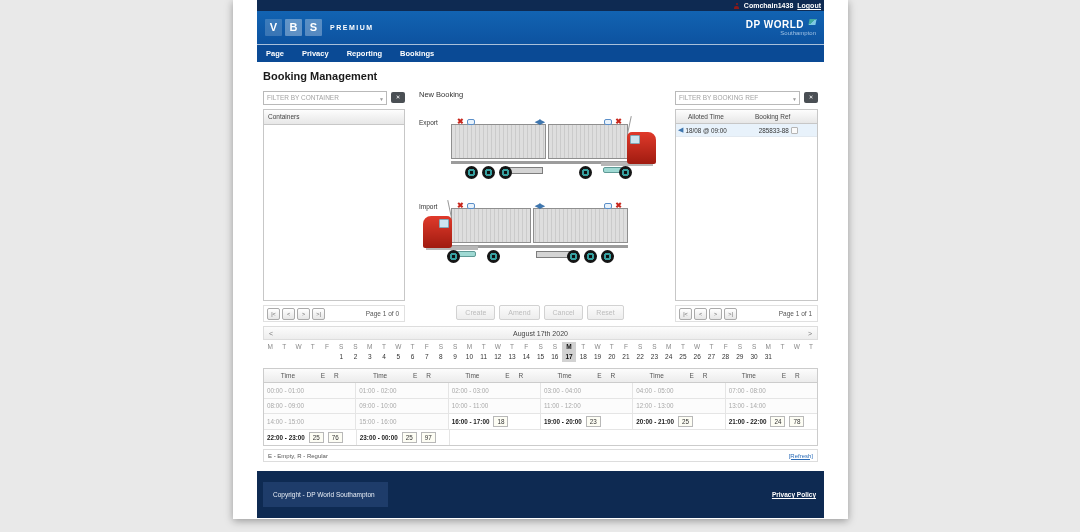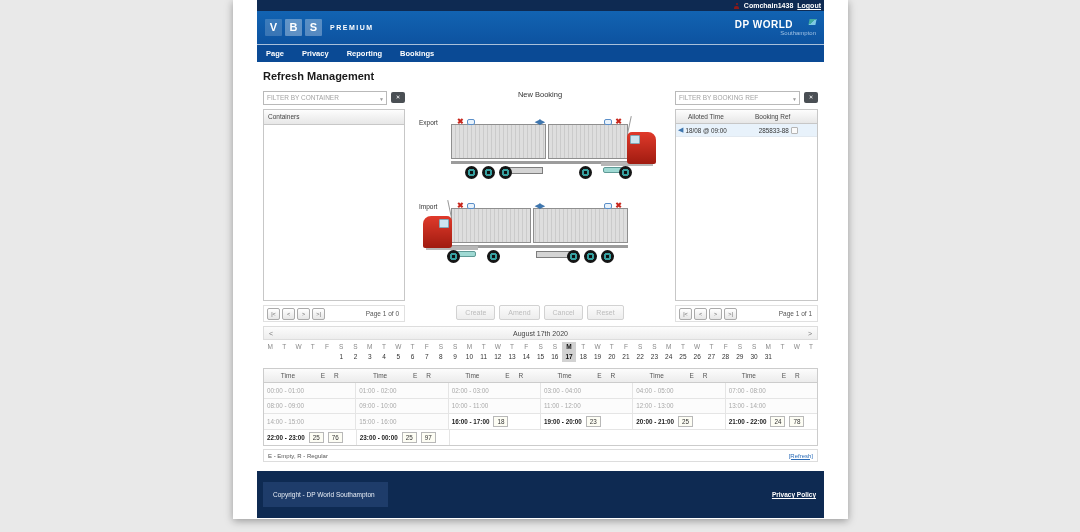--- a/index.html
+++ b/index.html
@@ -20,21 +20,21 @@
 
   
   .header { height:33px; background:linear-gradient(#1263b2,#0d53a0); display:flex; align-items:center;
             justify-content:space-between; padding:0 8px; }
   .logo { display:flex; align-items:center; gap:3px; }
   .tile { width:17px; height:17px; text-align:center; line-height:17px; color:#fff; font-weight:bold;
           font-size:11px; border-radius:1px; }
   .t1 { background:rgba(255,255,255,.18); } .t2 { background:rgba(255,255,255,.34); } .t3 { background:rgba(255,255,255,.30); }
   .premium { color:#fff; font-size:7px; font-weight:bold; letter-spacing:1.5px; margin-left:5px; }
   .brand { text-align:right; color:#fff; line-height:1.1; }
-  .brand-top { font-size:10px; font-weight:bold; letter-spacing:.5px; display:flex; align-items:flex-start; gap:16px; }
+  .brand-top { font-size:10px; font-weight:bold; letter-spacing:.5px; display:flex; align-items:flex-start; gap:5px; }
   .flag { width:7px; height:6px; background:linear-gradient(135deg,#3fa9a0 0 50%,#7ec8e3 50% 100%); transform:skewX(-12deg); display:inline-block; }
   .brand-sub { font-size:6px; color:#9fc1e4; }
 
   
   .navbar { height:18px; background:#0a4a95; border-top:1px solid rgba(255,255,255,.65); display:flex; }
   .nav-item { color:#fff; font-size:7.5px; font-weight:bold; line-height:17px; padding:0 9px; cursor:pointer; }
 
   
   .content { padding:8px 6px 0 6px; background:#fff; }
   .page-title { font-size:11px; font-weight:600; color:#1a1a1a; margin-bottom:8px; }
@@ -67,21 +67,21 @@
   .booking-row .bt { width:52%; } .booking-row .br { margin-right:2px; }
   .mini-box { width:7px; height:7px; border:1px solid #b5b5b5; background:#fafafa; border-radius:1px; display:inline-block; }
 
   .pager { display:flex; align-items:center; gap:2px; margin-top:4px; height:17px; border:1px solid #e0e0e0;
            padding:1px 3px; background:#fff; }
   .pg { width:13px; height:12px; border:1px solid #ababab; background:linear-gradient(#fff,#e6e6e6); font-size:5.5px;
         color:#666; text-align:center; line-height:10px; border-radius:2px; cursor:pointer; font-family:"Liberation Sans",sans-serif; }
   .pg-label { margin-left:auto; font-size:6.5px; color:#555; padding-right:2px; }
 
   
-  .center-title { text-align:center; font-size:7.5px; color:#333; margin-bottom:4px; }
+  .center-title { font-size:7.5px; color:#333; margin-bottom:4px; }
   .truck-block { position:relative; margin-top:8px; height:76px; }
   .dir-label { position:absolute; left:0; top:8px; font-size:6.5px; color:#333; }
   .truck-area { position:relative; width:205px; }
   .truck-area.export { margin-left:32px; } .truck-area.import { margin-left:4px; }
   .truck-icons { position:absolute; top:-2px; display:flex; justify-content:space-between; align-items:center; z-index:2; }
   .export .truck-icons { left:6px; right:34px; } .import .truck-icons { left:34px; right:6px; }
   .grp { display:flex; gap:3px; align-items:center; }
   .ic-x { color:#c8281e; font-size:8px; line-height:8px; font-weight:bold; cursor:pointer; }
   .ic-chat { width:8px; height:6px; border:1px solid #5b8fc9; background:#e8f2fb; border-radius:2px; display:inline-block; cursor:pointer; }
   .ic-swap { color:#3f76ae; font-size:7px; font-weight:bold; letter-spacing:-1px; cursor:pointer; }
@@ -173,21 +173,21 @@
       </div>
 
       <div class="navbar">
           <div class="nav-item">Page</div>
           <div class="nav-item">Privacy</div>
           <div class="nav-item">Reporting</div>
           <div class="nav-item">Bookings</div>
         </div>
 
       <div class="content">
-        <div class="page-title">Refresh Management</div>
+        <div class="page-title">Booking Management</div>
 
         <div class="panels">
 
           <div class="panel-left">
             <div class="filter-row">
               <div class="filter-input">
                 <input placeholder="FILTER BY CONTAINER" style="">
                 <span class="funnel">▼</span>
               </div>
               <span class="clear-btn">✕</span>

